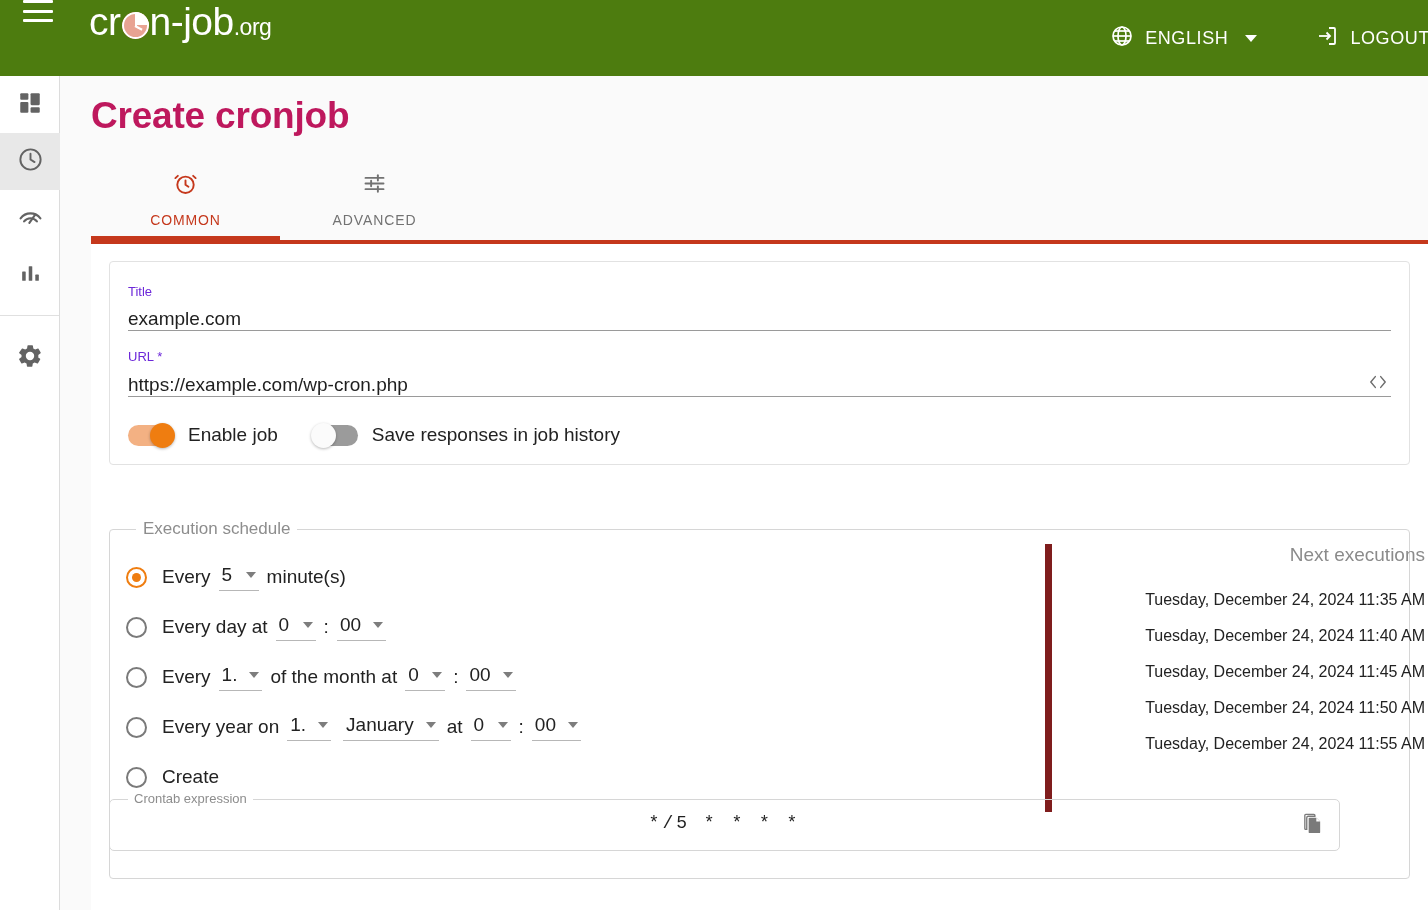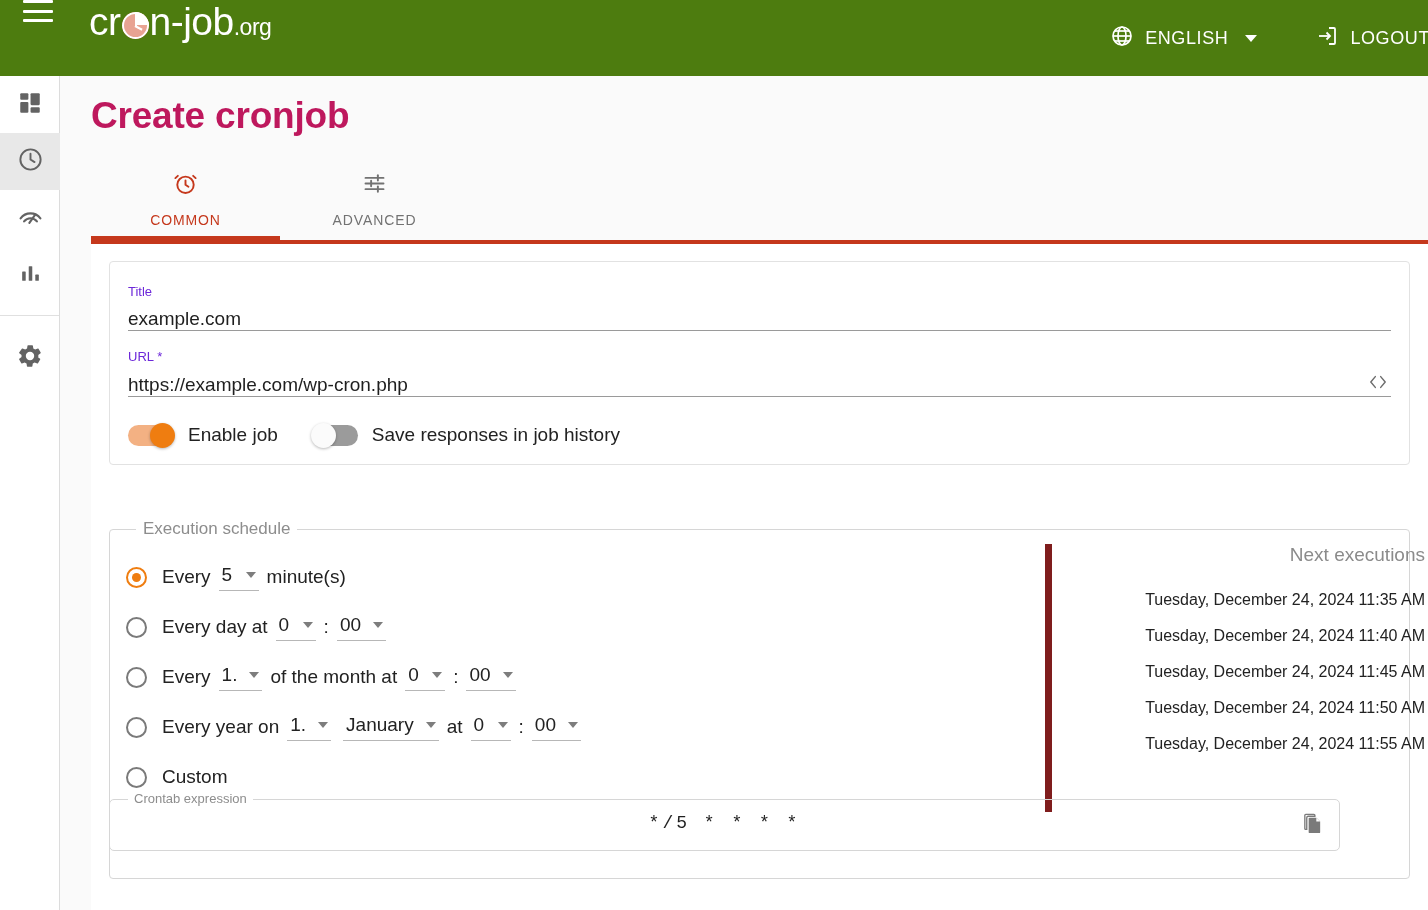--- a/index.html
+++ b/index.html
@@ -602,21 +602,21 @@
           </span>
           <span class="txt">:</span>
           <span class="sel">
             <span class="sel-val">00</span>
             <span class="sel-arrow"></span>
           </span>
         </div>
 
         <div class="radio-row">
           <span class="radio"></span>
-          <span class="txt">Custom</span>
+          <span class="txt">Create</span>
         </div>
       </div>
 
       <div class="sched-right">
         <div class="next-title">Next executions</div>
         <div class="next-item">Tuesday, December 24, 2024 11:35 AM</div>
         <div class="next-item">Tuesday, December 24, 2024 11:40 AM</div>
         <div class="next-item">Tuesday, December 24, 2024 11:45 AM</div>
         <div class="next-item">Tuesday, December 24, 2024 11:50 AM</div>
         <div class="next-item">Tuesday, December 24, 2024 11:55 AM</div>

